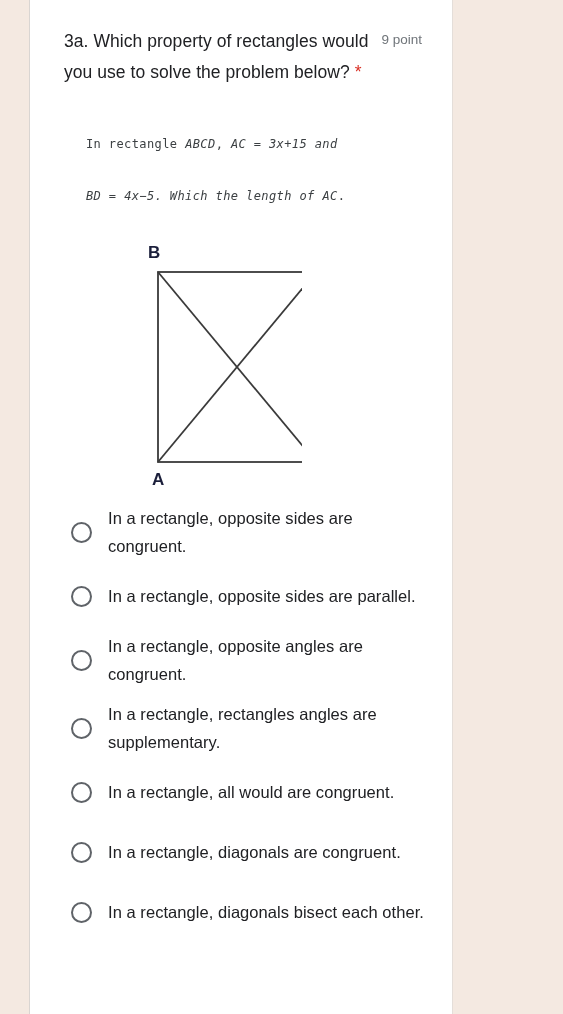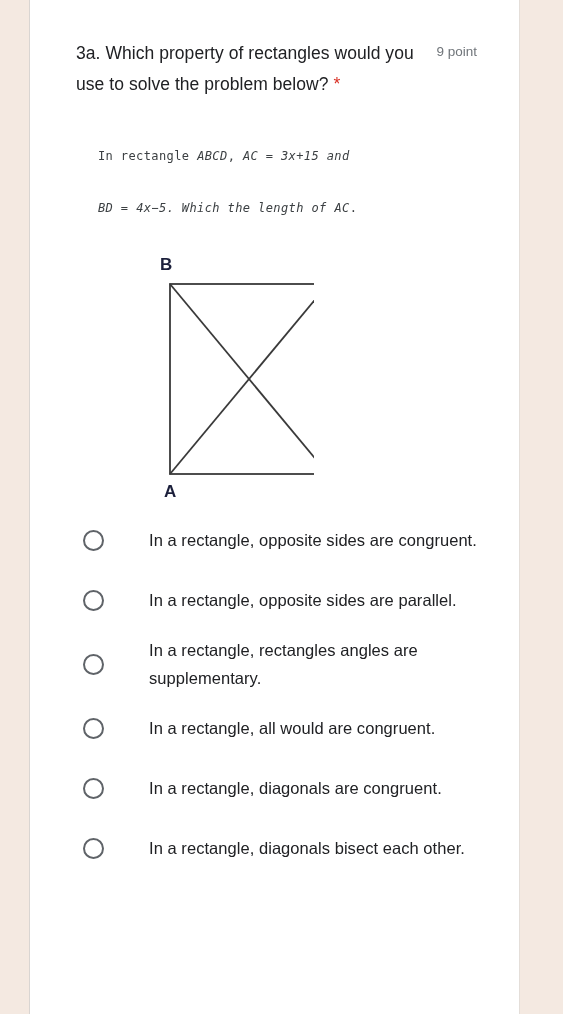--- a/index.html
+++ b/index.html
@@ -21,27 +21,27 @@
     position: absolute;
     inset: 0;
     background: #f4e9e1;
   }
 
   
   #question-card {
     position: absolute;
     left: 29px;
     top: 0;
-    width: 491px;
+    width: 424px;
     height: 1014px;
     background: #ffffff;
     border-left: 1px solid #d9d5d2;
     border-right: 1px solid #e4ded9;
     box-sizing: border-box;
-    padding: 16px;
+    padding: 4px;
   }
 
   
   .q-header {
     display: flex;
     align-items: flex-start;
     padding: 22px 26px 0 30px;
   }
   .q-title {
     flex: 0 1 auto;
@@ -95,21 +95,20 @@
   
   .options-list {
     margin-top: 12px;
     padding: 0 22px 0 30px;
   }
   .option-row {
     display: flex;
     align-items: center;
     min-height: 48px;
     padding: 6px 0;
-    gap: 29px;
   }
   .radio-outer {
     flex: 0 0 auto;
     width: 21px;
     height: 21px;
     border: 2px solid #5f6368;
     border-radius: 50%;
     box-sizing: border-box;
     margin-left: 7px;
     margin-right: 16px;
@@ -174,20 +173,24 @@
     <div class="option-row">
       <span class="radio-outer"></span>
       <span class="option-text">In a rectangle, opposite sides are congruent.</span>
     </div>
 
     <div class="option-row">
       <span class="radio-outer"></span>
       <span class="option-text wide">In a rectangle, opposite sides are parallel.</span>
     </div>
 
+    <div class="option-row">
+      <span class="radio-outer"></span>
+      <span class="option-text">In a rectangle, opposite angles are congruent.</span>
+    </div>
 
     <div class="option-row">
       <span class="radio-outer"></span>
       <span class="option-text">In a rectangle, rectangles angles are supplementary.</span>
     </div>
 
     <div class="option-row">
       <span class="radio-outer"></span>
       <span class="option-text wide">In a rectangle, all would are congruent.</span>
     </div>

